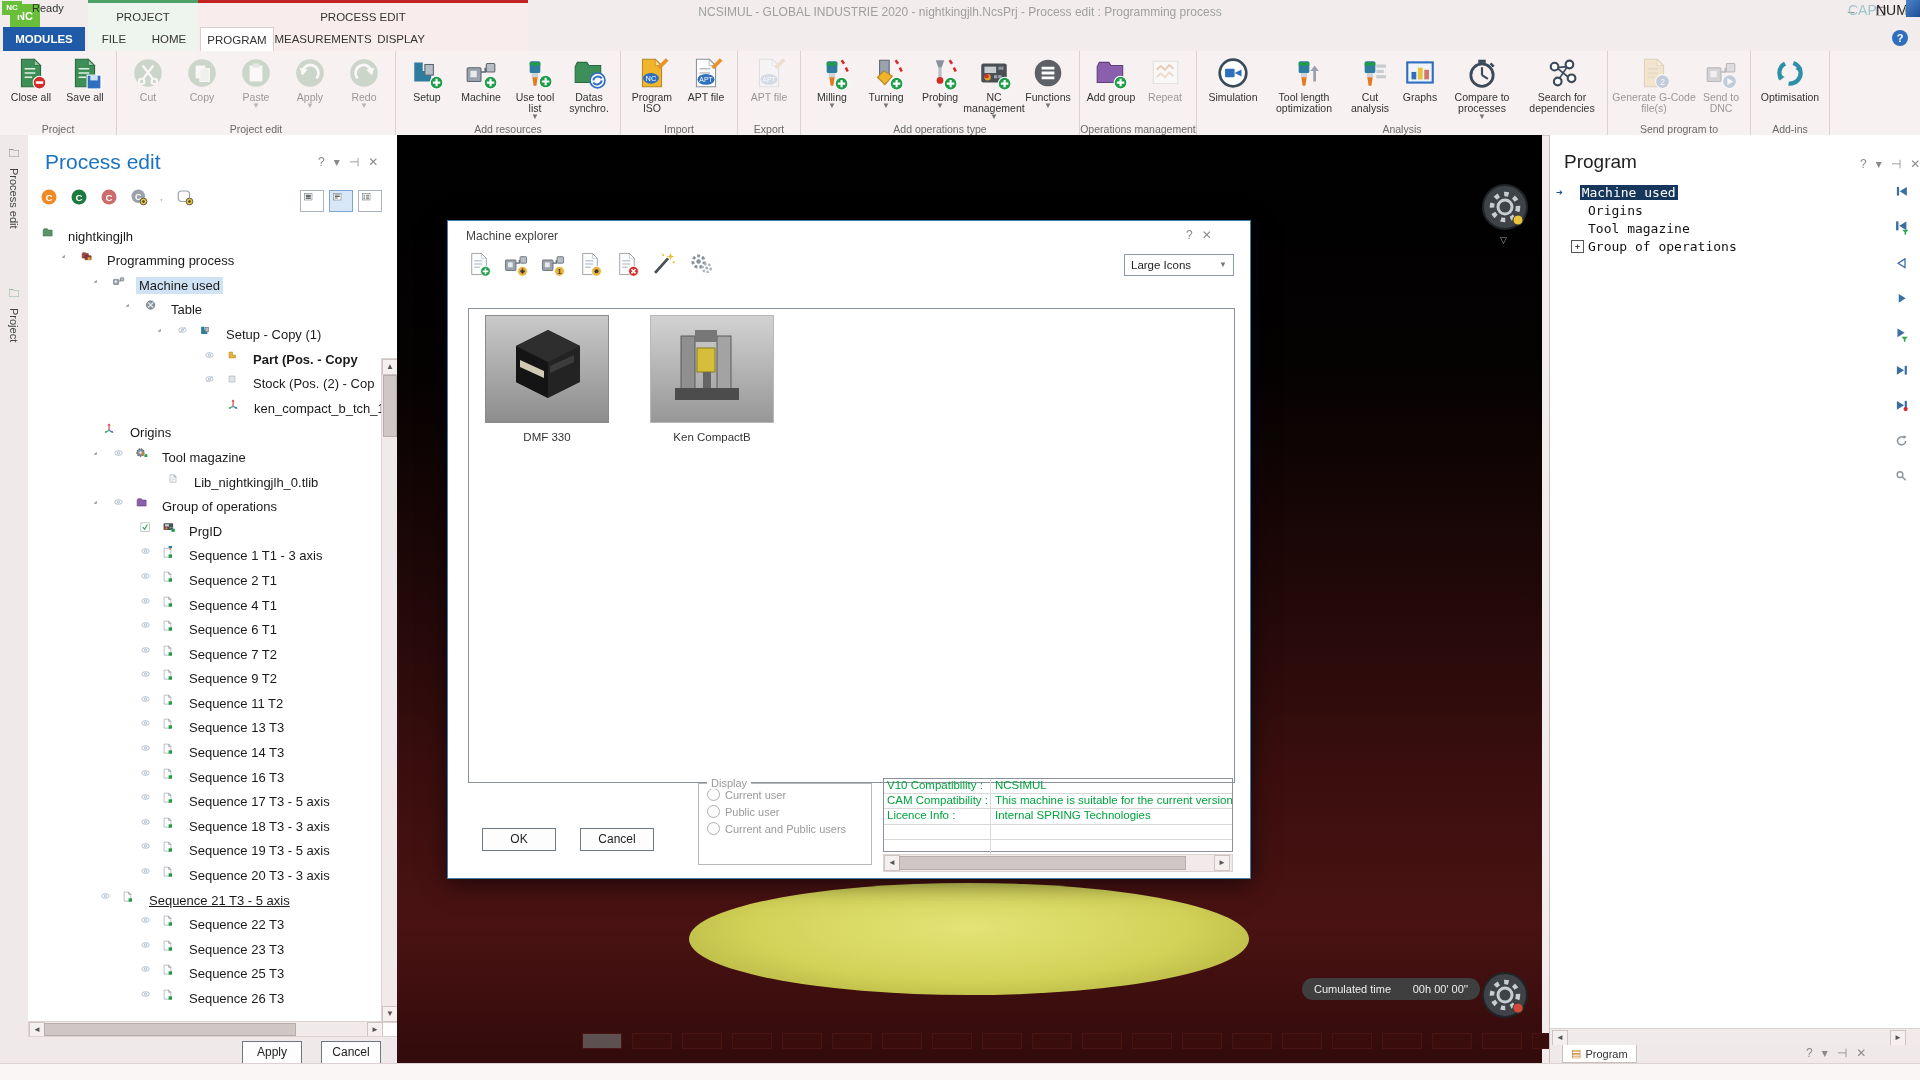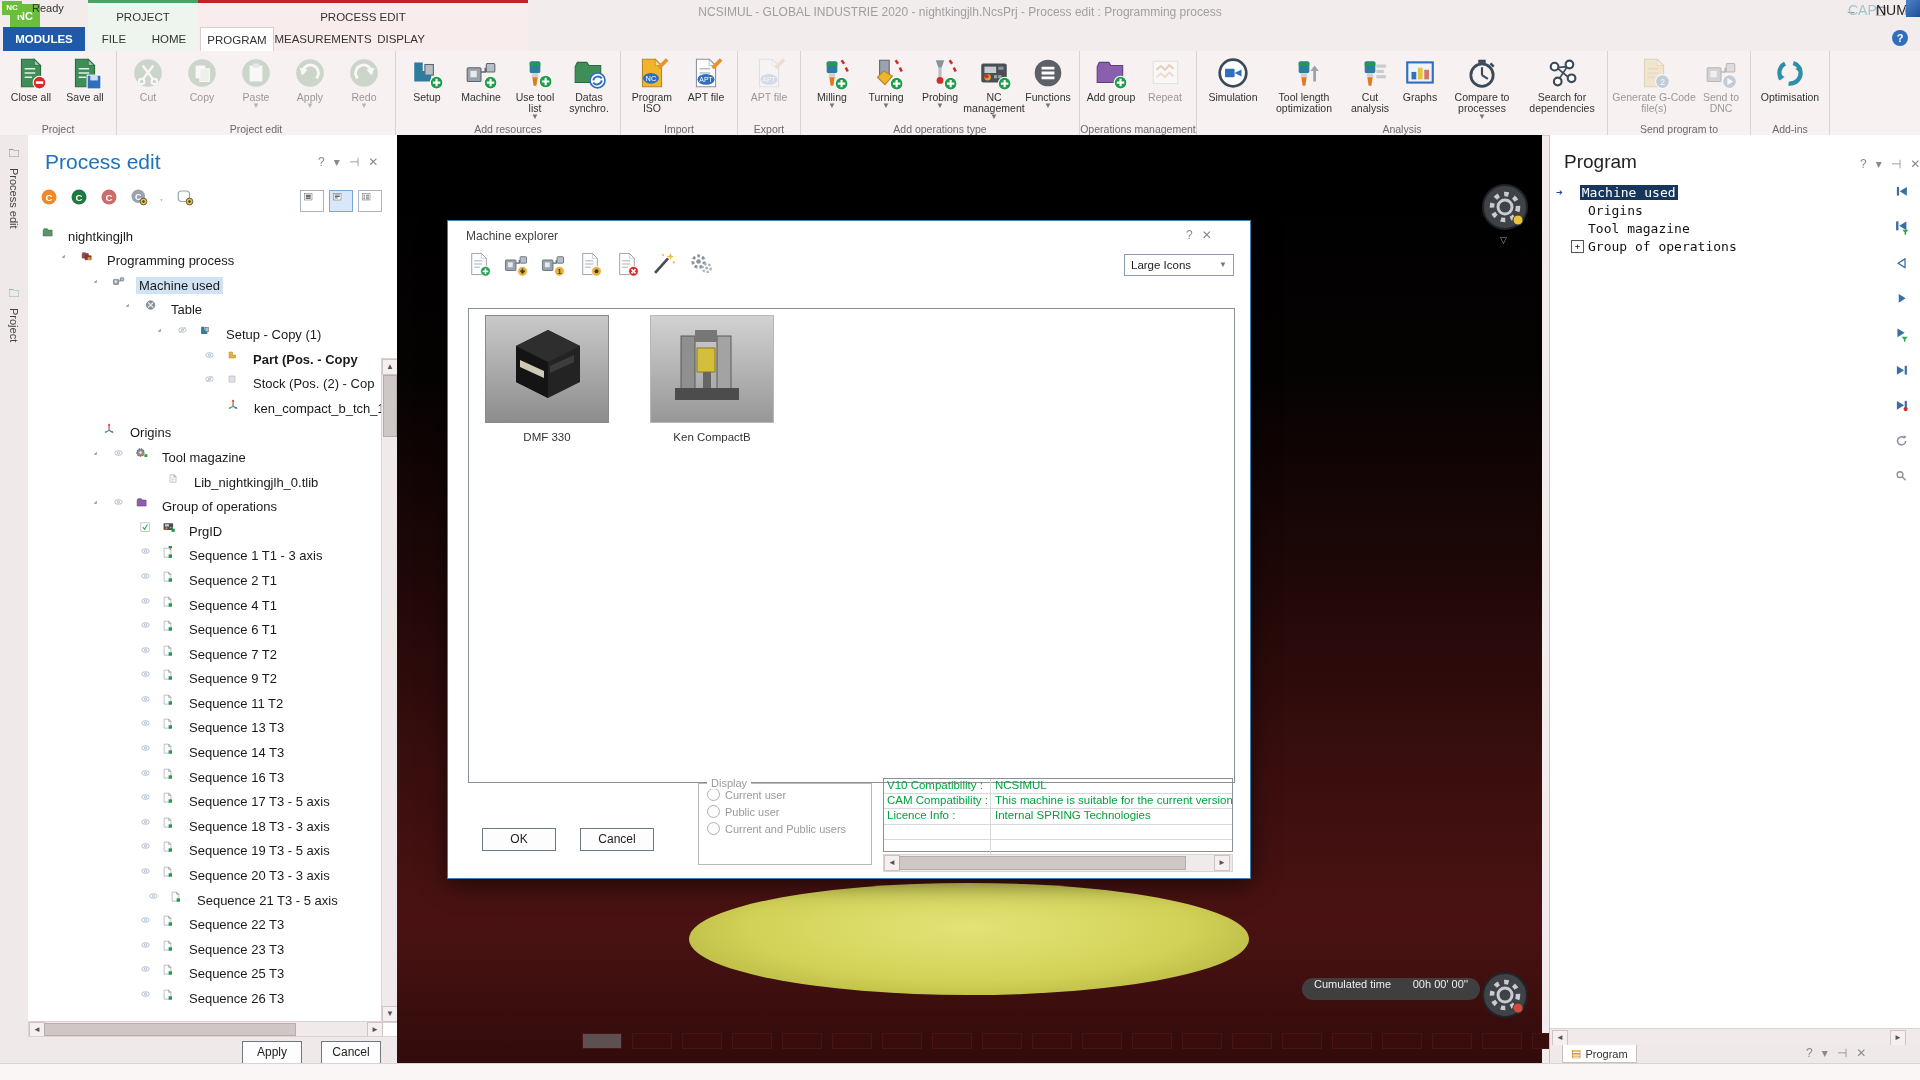--- a/index.html
+++ b/index.html
@@ -59,21 +59,21 @@
   .btn{position:absolute;height:21px;background:#fdfdfd;border:1px solid #6e7880;font-size:12px;text-align:center;
        line-height:21px;cursor:pointer;color:#222;}
   
   #viewport{left:397px;top:135px;width:1145px;height:928px;
      background:linear-gradient(180deg,#000 0%,#050202 25%,#1c0707 45%,#3a0e0e 68%,#4a1212 85%,#320b0b 100%);}
   #part-ellipse{left:292px;top:748px;width:560px;height:112px;border-radius:50%;
      background:radial-gradient(ellipse at 50% 40%,#e3e377 0%,#d2d258 55%,#a8a838 100%);}
   #blocks{left:185px;top:898px;display:flex;gap:10px;}
   .blk{width:38px;height:14px;background:#3a0d0d;border:1px solid #4a1414;}
   #cumtime{left:905px;top:843px;width:178px;height:22px;background:#3f3f3f;border-radius:11px;color:#eee;
-           font-size:11px;display:flex;align-items:flex-start;justify-content:space-between;padding:0 12px;box-sizing:border-box;}
+           font-size:11px;display:flex;align-items:center;justify-content:space-between;padding:0 12px;box-sizing:border-box;}
   .gearball{width:50px;height:50px;}
   #gear-top{left:1083px;top:47px;} #gear-tri{left:1103px;top:100px;color:#9aa3ad;font-size:9px;}
   #gear-bot{left:1083px;top:835px;}
   
   #dialog{left:447px;top:220px;width:802px;height:657px;background:#fff;border:1px solid #3c7fb1;
           box-shadow:0 5px 22px rgba(0,0,0,.55);}
   #dlg-title{left:18px;top:8px;font-size:12px;color:#444;}
   #dlg-toolbar{left:18px;top:30px;display:flex;gap:11px;align-items:center;}
   #dlg-combo{left:676px;top:33px;width:110px;height:22px;border:1px solid #8a9ab0;background:#fff;font-size:11.5px;
              display:flex;align-items:center;justify-content:space-between;padding:0 6px;box-sizing:border-box;cursor:pointer;}
@@ -1026,21 +1026,21 @@
         </span>
         <span class="ticon">
           <svg width="18" height="20" viewBox="0 0 32 32">
             <path d="M2 2 h8 l4 4 v12 H2Z" fill="#fdfdfd" stroke="#8a939c"></path>
             <path d="M10 2 l4 4 h-4z" fill="#dfe3e6" stroke="#8a939c"></path>
             <rect x="10" y="13" width="6" height="6" fill="#1d9d48"></rect>
           </svg>
         </span>
         <span class="tlabel">Sequence 20 T3 - 3 axis</span>
       </div>
-      <div class="trow" style="padding-left: 120px;">
+      <div class="trow" style="padding-left: 72px; text-decoration: underline;">
         <span class="ticon">
           <svg width="18" height="16" viewBox="0 0 32 32">
             <ellipse cx="9" cy="8" rx="7.5" ry="4.6" fill="none" stroke="#9badc2" stroke-width="1.5"></ellipse>
             <circle cx="9" cy="8" r="2.2" fill="none" stroke="#9badc2" stroke-width="1.5"></circle>
           </svg>
         </span>
         <span class="ticon">
           <svg width="18" height="20" viewBox="0 0 32 32">
             <path d="M2 2 h8 l4 4 v12 H2Z" fill="#fdfdfd" stroke="#8a939c"></path>
             <path d="M10 2 l4 4 h-4z" fill="#dfe3e6" stroke="#8a939c"></path>

